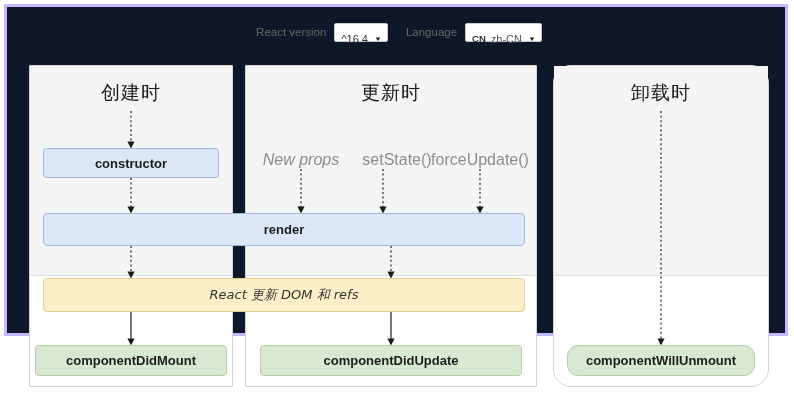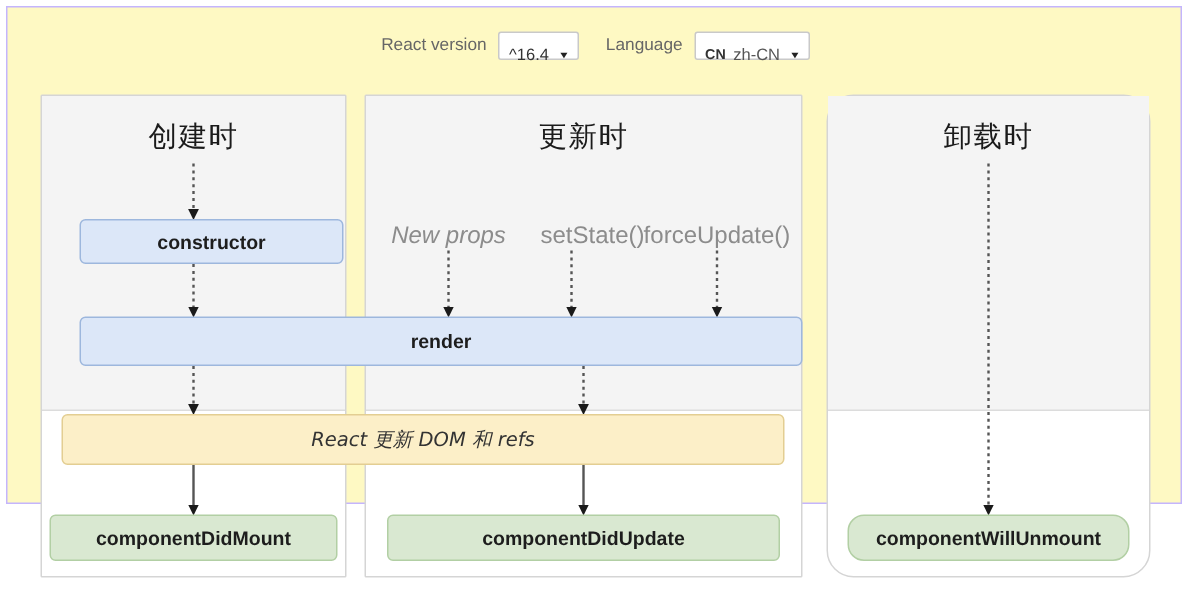--- a/index.html
+++ b/index.html
@@ -4,21 +4,21 @@
 <style>
   html,body{margin:0;padding:0;}
   body{
     width:794px;height:406px;
     background:#ffffff;
     font-family:"Liberation Sans","DejaVu Sans",sans-serif;
     overflow:hidden;
   }
   .frame{
     position:absolute;left:4px;top:4px;width:784px;height:332px;
-    border:1px solid #c4b5fd;background:#fef9c3;box-sizing:border-box;
+    border:3px solid #c4b5fd;background:#0f172a;box-sizing:border-box;
   }
 
   
   .controls{
     position:absolute;left:0;top:12px;width:784px;height:26px;
     display:flex;align-items:center;justify-content:center;gap:8px;
     font-size:11.5px;color:#555;
   }
   .ctl-label{color:#666;font-size:11.5px;}
   .select{
@@ -56,21 +56,21 @@
     letter-spacing:1px;
   }
 
   
   .node{
     position:absolute;box-sizing:border-box;
     border-radius:4px;display:flex;align-items:center;justify-content:center;
     font-size:13px;font-weight:bold;color:#1d1d1d;
     font-family:"Liberation Sans",sans-serif;
   }
-  .node.blue{background:#dce7f8;border:1px solid #9db7dd;margin-left:12px;}
+  .node.blue{background:#dce7f8;border:1px solid #9db7dd;}
   .node.green{background:#d9e8d1;border:1px solid #b2cfa4;}
   .node.yellow{
     background:#fcefc8;border:1px solid #e3ce92;
     font-style:italic;font-weight:normal;font-size:13px;color:#333;
     font-family:"DejaVu Sans",sans-serif;
   }
 
   #node-constructor{left:36px;top:95px;width:176px;height:30px;}
   #node-render{left:36px;top:160px;width:482px;height:33px;}
   #node-commit{left:36px;top:225px;width:482px;height:34px;}

